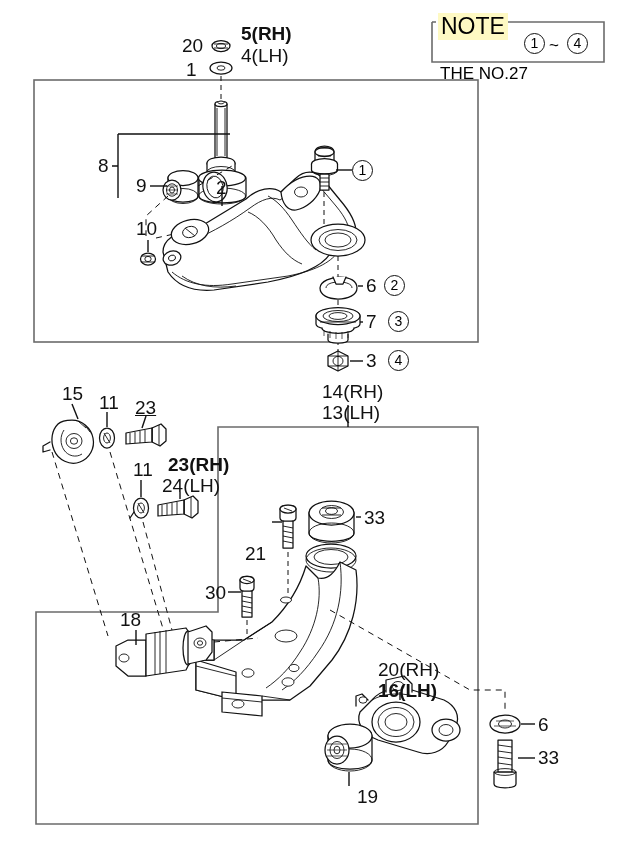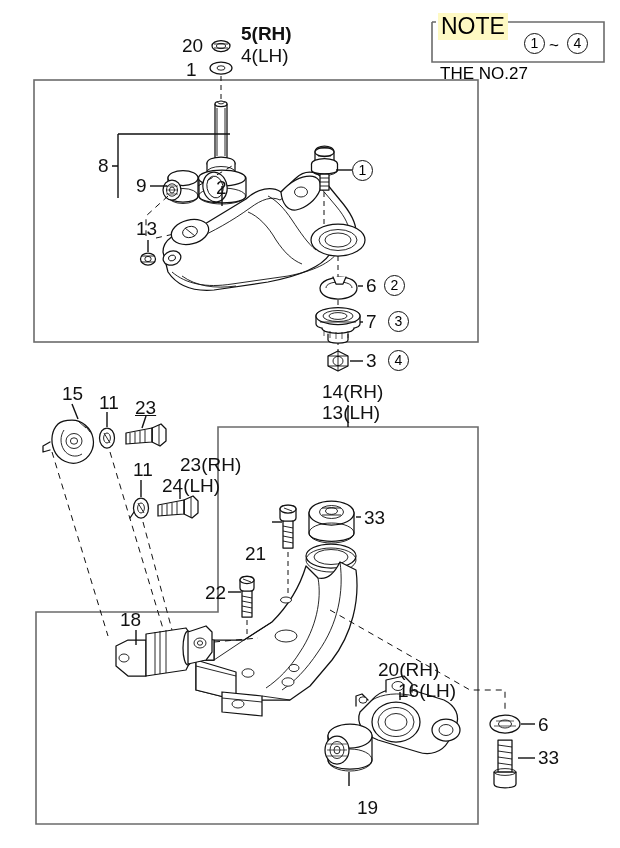--- a/index.html
+++ b/index.html
@@ -408,42 +408,42 @@
   <div class="note-body" style="left:549px;top:36px;">~</div>
   <div class="circnum" style="left:567px;top:33px;">4</div>
 
   <div class="lbl" style="left:182px;top:36px;">20</div>
   <div class="lbl" style="left:186px;top:60px;">1</div>
   <div class="lbl" style="left:241px;top:24px;font-weight:bold;">5(RH)</div>
   <div class="lbl" style="left:241px;top:46px;">4(LH)</div>
   <div class="lbl" style="left:98px;top:156px;">8</div>
   <div class="lbl" style="left:136px;top:176px;">9</div>
   <div class="lbl" style="left:216px;top:178px;">2</div>
-  <div class="lbl" style="left:136px;top:219px;">13</div>
+  <div class="lbl" style="left:136px;top:219px;">10</div>
   <div class="lbl" style="left:366px;top:276px;">6</div>
   <div class="lbl" style="left:366px;top:312px;">7</div>
   <div class="lbl" style="left:366px;top:351px;">3</div>
 
   <div class="circnum" style="left:352px;top:160px;">1</div>
   <div class="circnum" style="left:384px;top:275px;">2</div>
   <div class="circnum" style="left:388px;top:311px;">3</div>
   <div class="circnum" style="left:388px;top:350px;">4</div>
 
   <div class="lbl" style="left:322px;top:382px;">14(RH)</div>
   <div class="lbl" style="left:322px;top:403px;">13(LH)</div>
 
   <div class="lbl" style="left:62px;top:384px;">15</div>
   <div class="lbl" style="left:99px;top:393px;">11</div>
   <div class="lbl" style="left:135px;top:398px;text-decoration:underline;">23</div>
   <div class="lbl" style="left:133px;top:460px;">11</div>
-  <div class="lbl" style="left:180px;top:455px;">23(RH)</div>
+  <div class="lbl" style="left:168px;top:455px;font-weight:bold;">23(RH)</div>
   <div class="lbl" style="left:162px;top:476px;text-align:center;">24(LH)</div>
   <div class="lbl" style="left:245px;top:512px;margin-top:32px;">21</div>
   <div class="lbl" style="left:364px;top:508px;">33</div>
-  <div class="lbl" style="left:205px;top:583px;">22</div>
+  <div class="lbl" style="left:205px;top:583px;">30</div>
   <div class="lbl" style="left:120px;top:610px;">18</div>
   <div class="lbl" style="left:378px;top:660px;">20(RH)</div>
-  <div class="lbl" style="left:398px;top:681px;">16(LH)</div>
+  <div class="lbl" style="left:378px;top:681px;font-weight:bold;">16(LH)</div>
   <div class="lbl" style="left:538px;top:715px;">6</div>
   <div class="lbl" style="left:538px;top:748px;">33</div>
-  <div class="lbl" style="left:357px;top:787px;margin-top:11px;">19</div>
+  <div class="lbl" style="left:357px;top:787px;">19</div>
 
 </div>
 
 </body></html>

